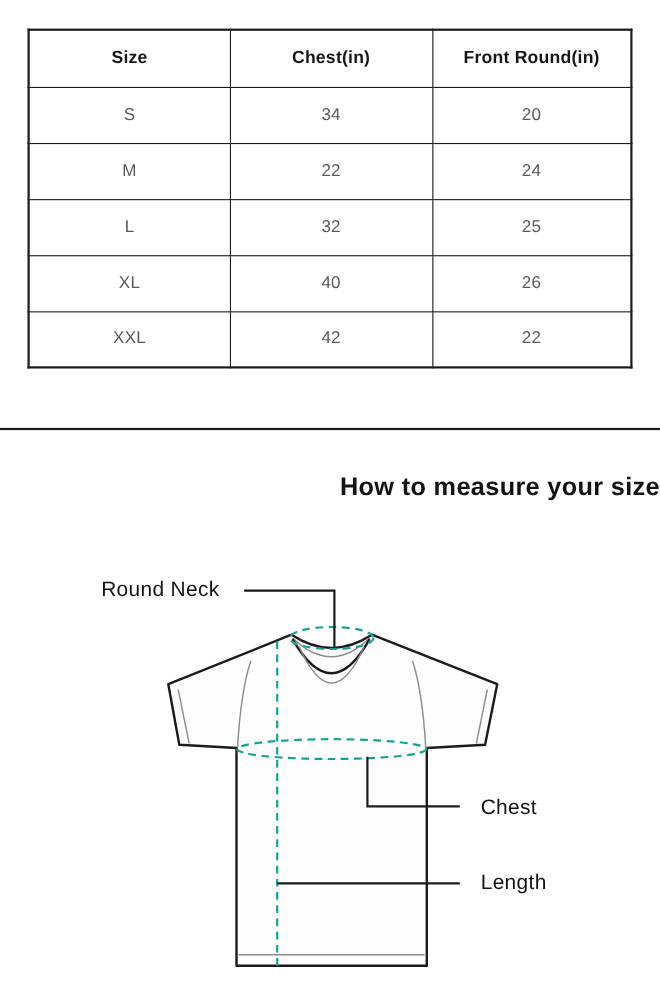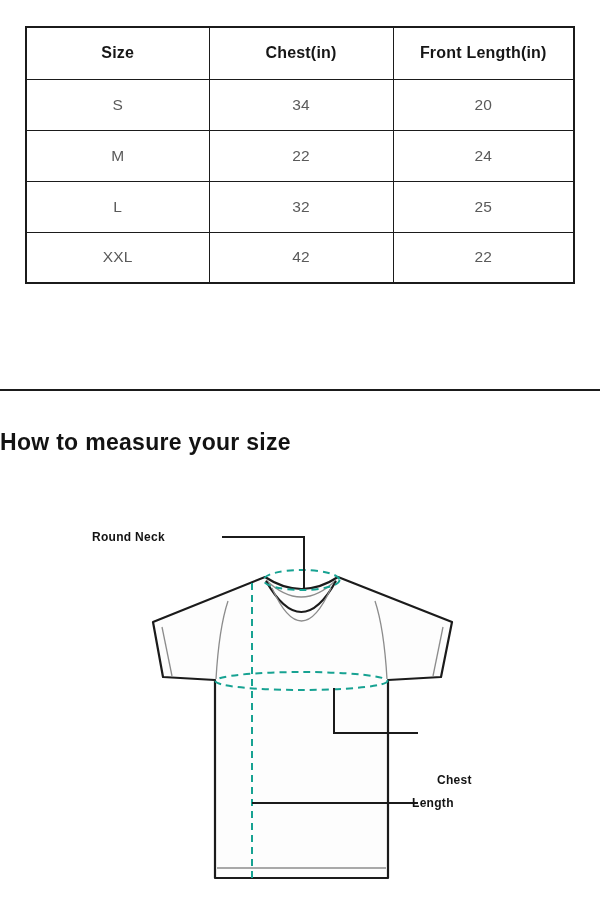--- a/index.html
+++ b/index.html
@@ -40,73 +40,78 @@
   .divider {
     position: absolute; left: 0; top: 389px;
     width: 600px; height: 2px;
     background: #1b1b1b;
   }
 
   
   .measure-title {
     position: absolute; left: 0; top: 429px;
     width: 600px;
-    text-align: left;
+    text-align: right;
     font-size: 23px; font-weight: 700; color: #131313;
     letter-spacing: 0.3px;
   }
   .diagram {
     position: absolute; left: 0; top: 500px;
     width: 600px; height: 412px;
   }
   .diagram svg { position: absolute; left: 0; top: 0; }
   .dlabel {
     position: absolute;
     transform: translateY(-50%);
-    font-size: 12px; font-weight: 700; color: #131313;
+    font-size: 19px; font-weight: 400; color: #131313;
     letter-spacing: 0.3px;
     white-space: nowrap;
   }
   .dlabel.round-neck { left: 92px;  top: 37px;  }
-  .dlabel.chest      { left: 437px; top: 235px; margin-top: 45px; }
-  .dlabel.length     { left: 412px; top: 303px; text-align: right; }
+  .dlabel.chest      { left: 437px; top: 235px; }
+  .dlabel.length     { left: 437px; top: 303px; text-align: right; }
 </style>
 </head>
 <body>
 
 <div class="stage">
 
   <table class="size-chart">
     <colgroup>
       <col style="width:183px">
       <col style="width:184px">
       <col style="width:181px">
     </colgroup>
     <thead>
       <tr>
         <th>Size</th>
         <th>Chest(in)</th>
-        <th>Front Length(in)</th>
+        <th>Front Round(in)</th>
       </tr>
     </thead>
     <tbody>
       <tr>
         <td>S</td>
         <td>34</td>
         <td>20</td>
       </tr>
       <tr>
         <td>M</td>
         <td>22</td>
         <td>24</td>
       </tr>
       <tr>
         <td>L</td>
         <td>32</td>
         <td>25</td>
+      </tr>
+      <tr>
+        <td>XL</td>
+        <td>40</td>
+        <td>26</td>
       </tr>
       <tr>
         <td>XXL</td>
         <td>42</td>
         <td>22</td>
       </tr>
     </tbody>
   </table>
 
   <div class="divider"></div>

